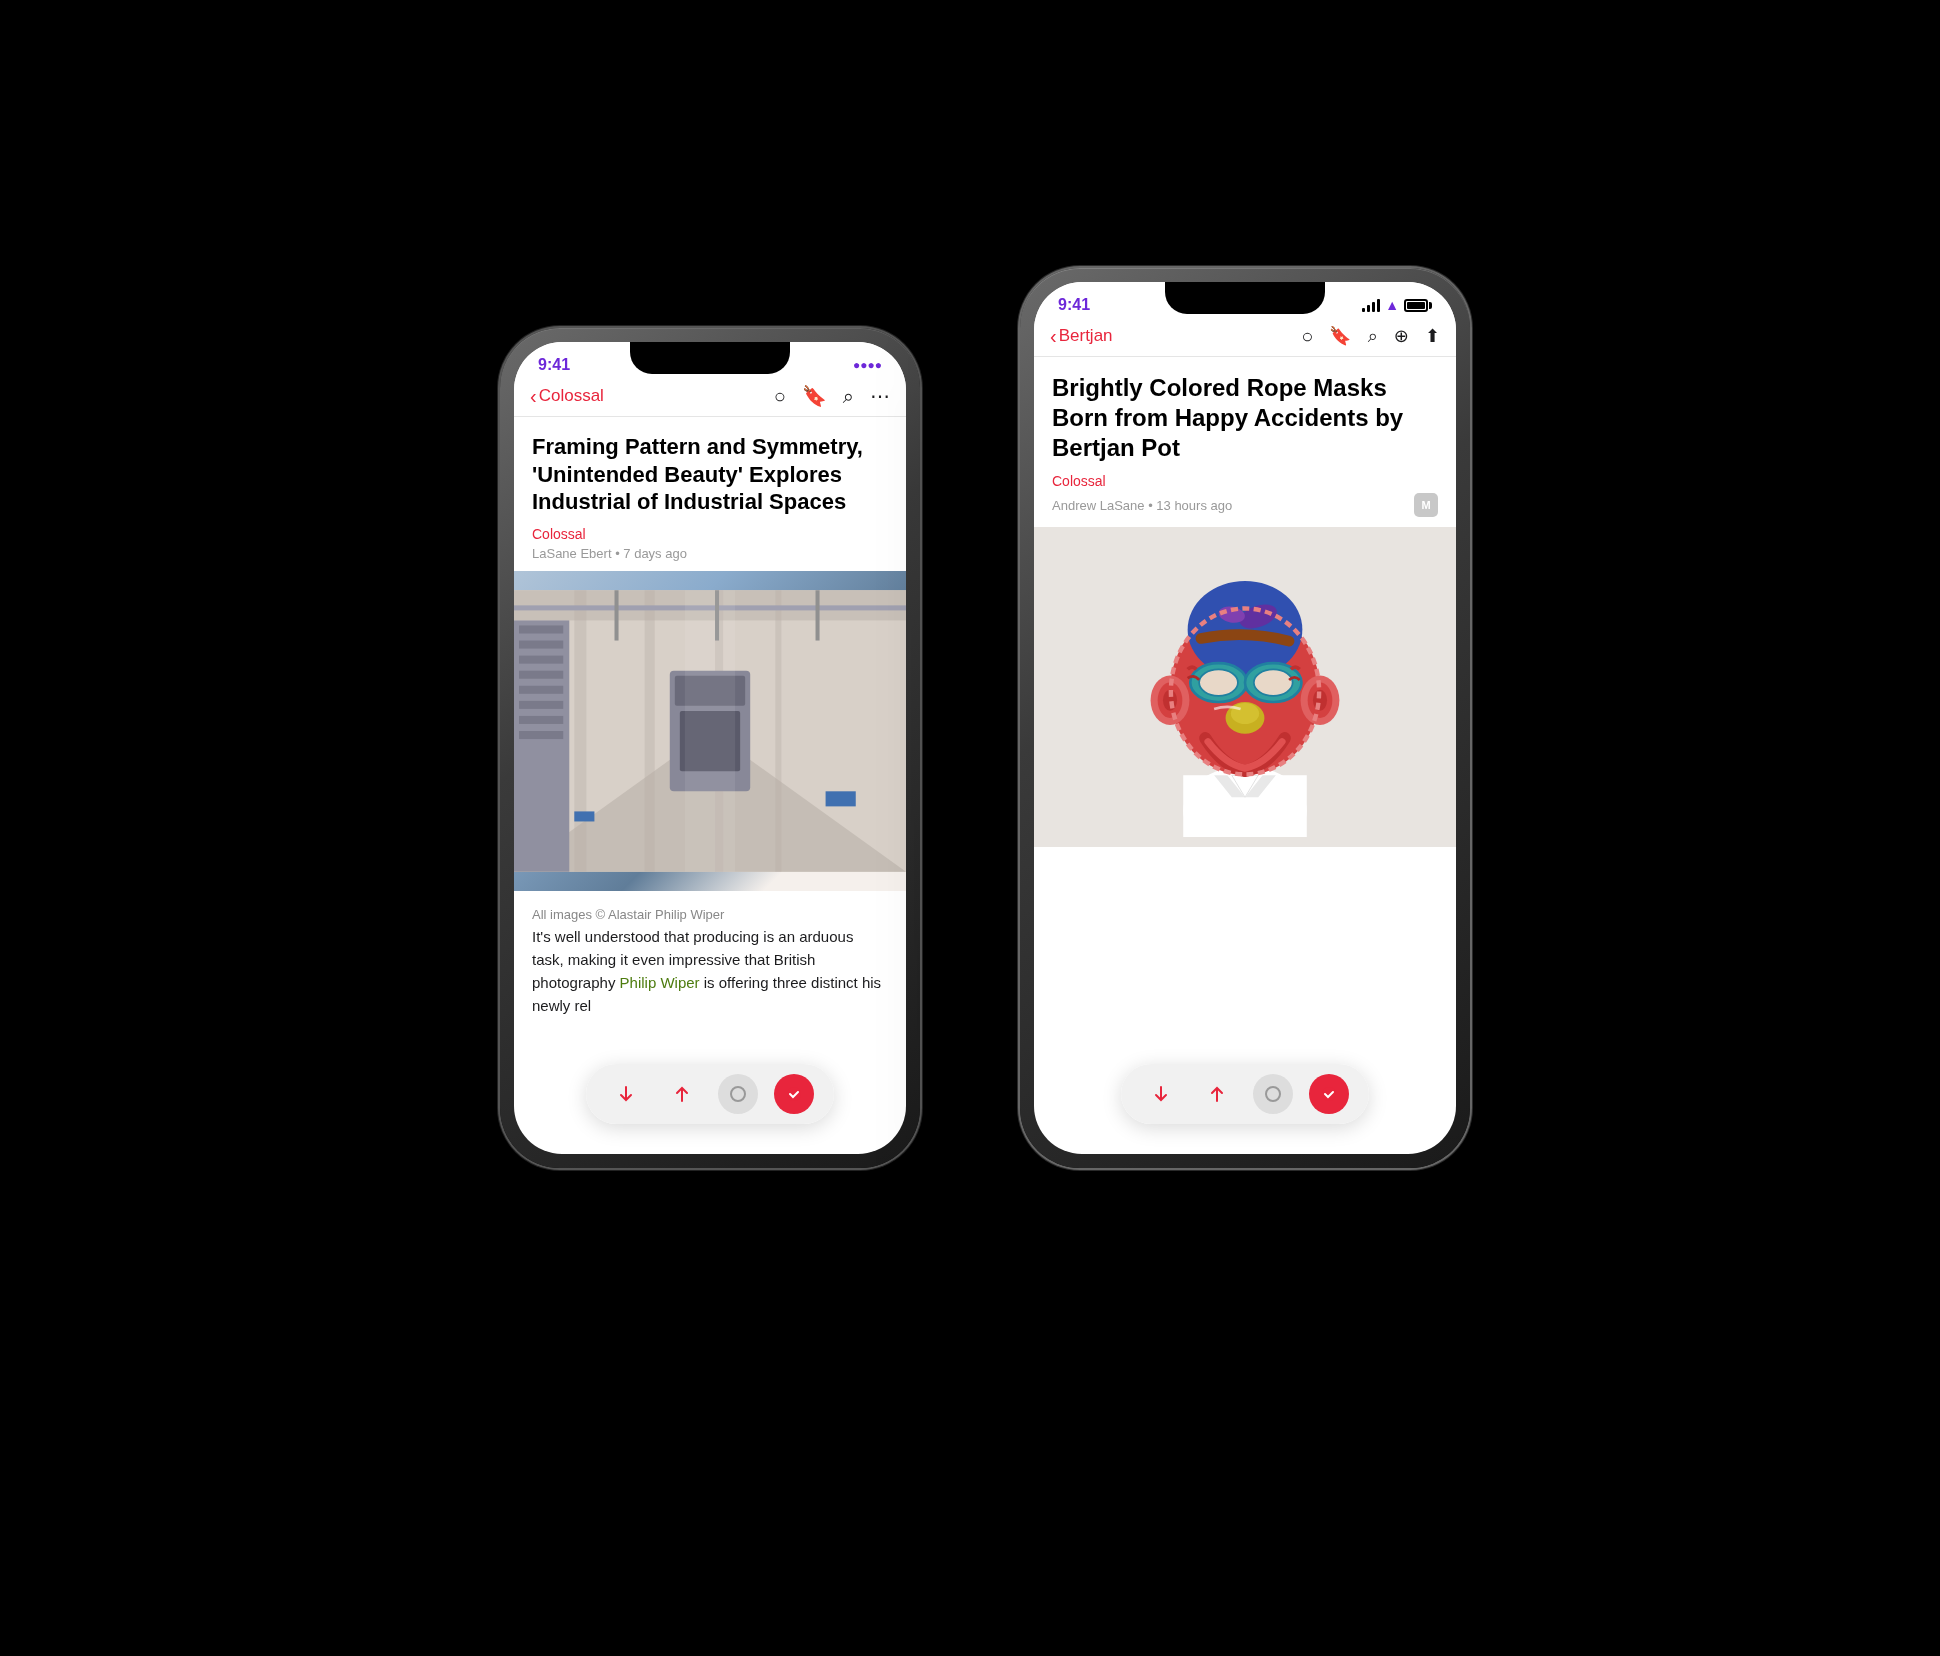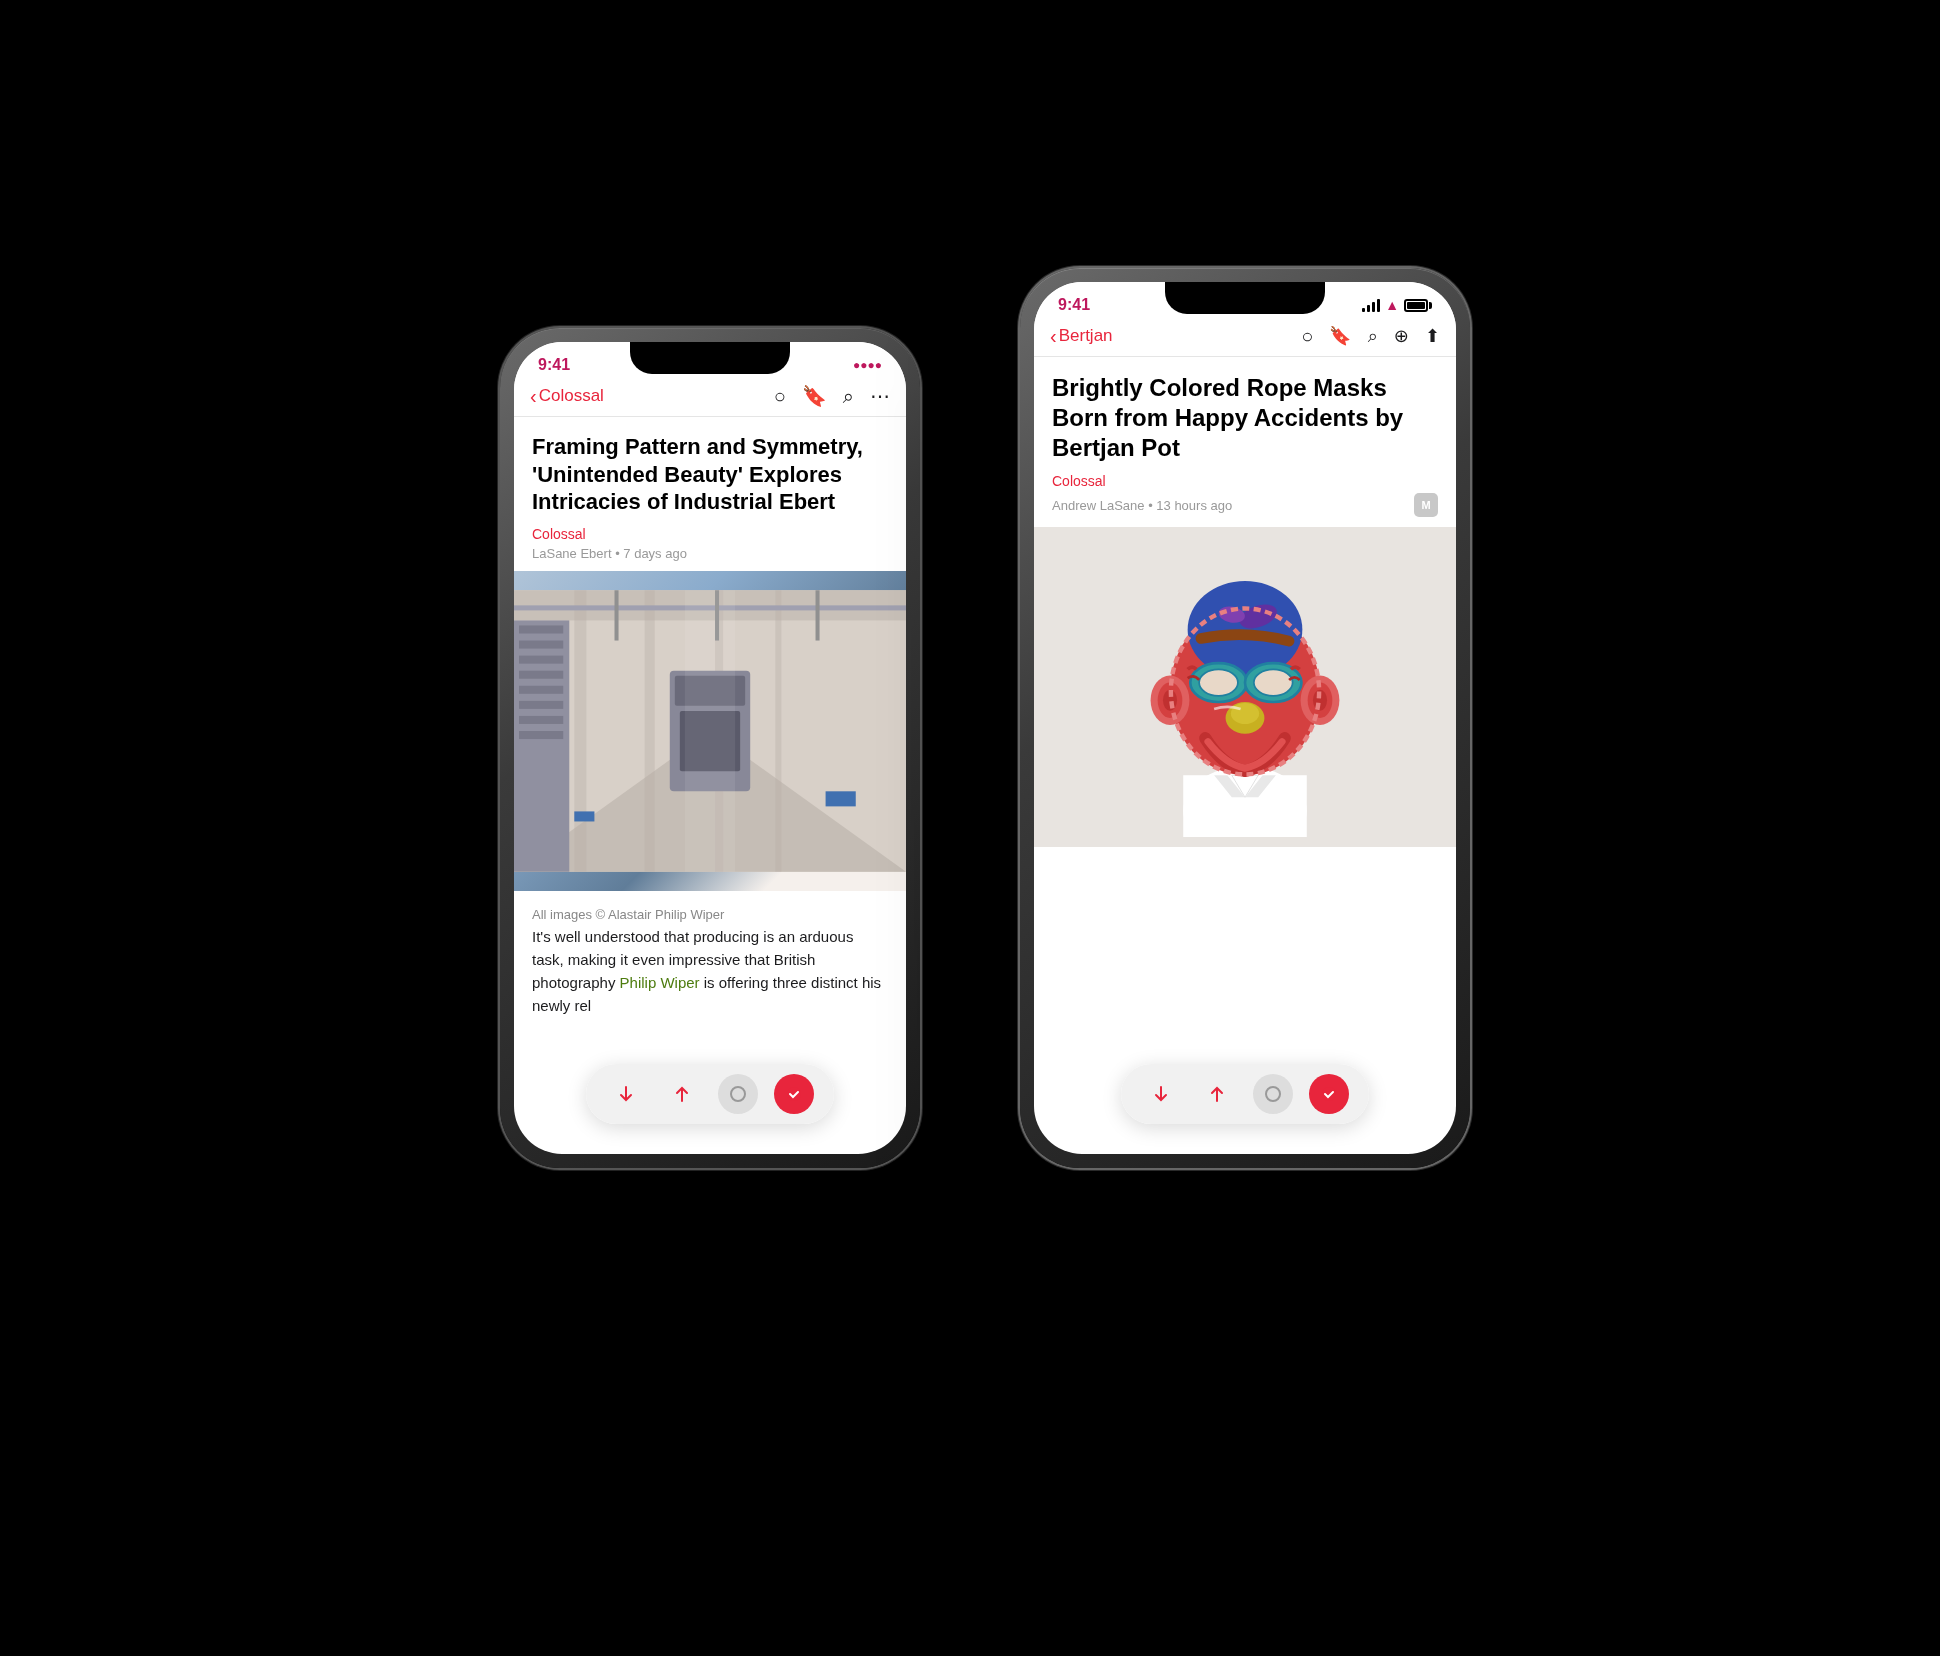--- a/index.html
+++ b/index.html
@@ -85,21 +85,21 @@
     }
 
     
     .status-bar {
       display: flex;
       justify-content: space-between;
       align-items: center;
       padding: 14px 24px 6px;
       font-size: 15px;
       font-weight: 600;
-      color: #be185d;
+      color: #6d28d9;
       background: #fff;
       position: relative;
       z-index: 5;
     }
     .status-time { font-weight: 700; font-size: 16px; }
     .status-icons { display: flex; align-items: center; gap: 5px; }
 
     
     .nav-bar {
       display: flex;
@@ -342,21 +342,21 @@
         </div>
         <div class="nav-icons">
           <span class="nav-icon">○</span>
           <span class="nav-icon">🔖</span>
           <span class="nav-icon">⌕</span>
           <span class="nav-icon">⋯</span>
         </div>
       </div>
 
       <div class="article-header">
-        <div class="article-title">Framing Pattern and Symmetry, 'Unintended Beauty' Explores Intricacies of Industrial Ebert</div>
+        <div class="article-title">Framing Pattern and Symmetry, 'Unintended Beauty' Explores Industrial of Industrial Spaces</div>
         <div class="article-source">Colossal</div>
         <div class="article-meta">
           <span>
             <span>LaSane Ebert</span>
             <span> • </span>
             <span>7 days ago</span>
           </span>
         </div>
       </div>
 

